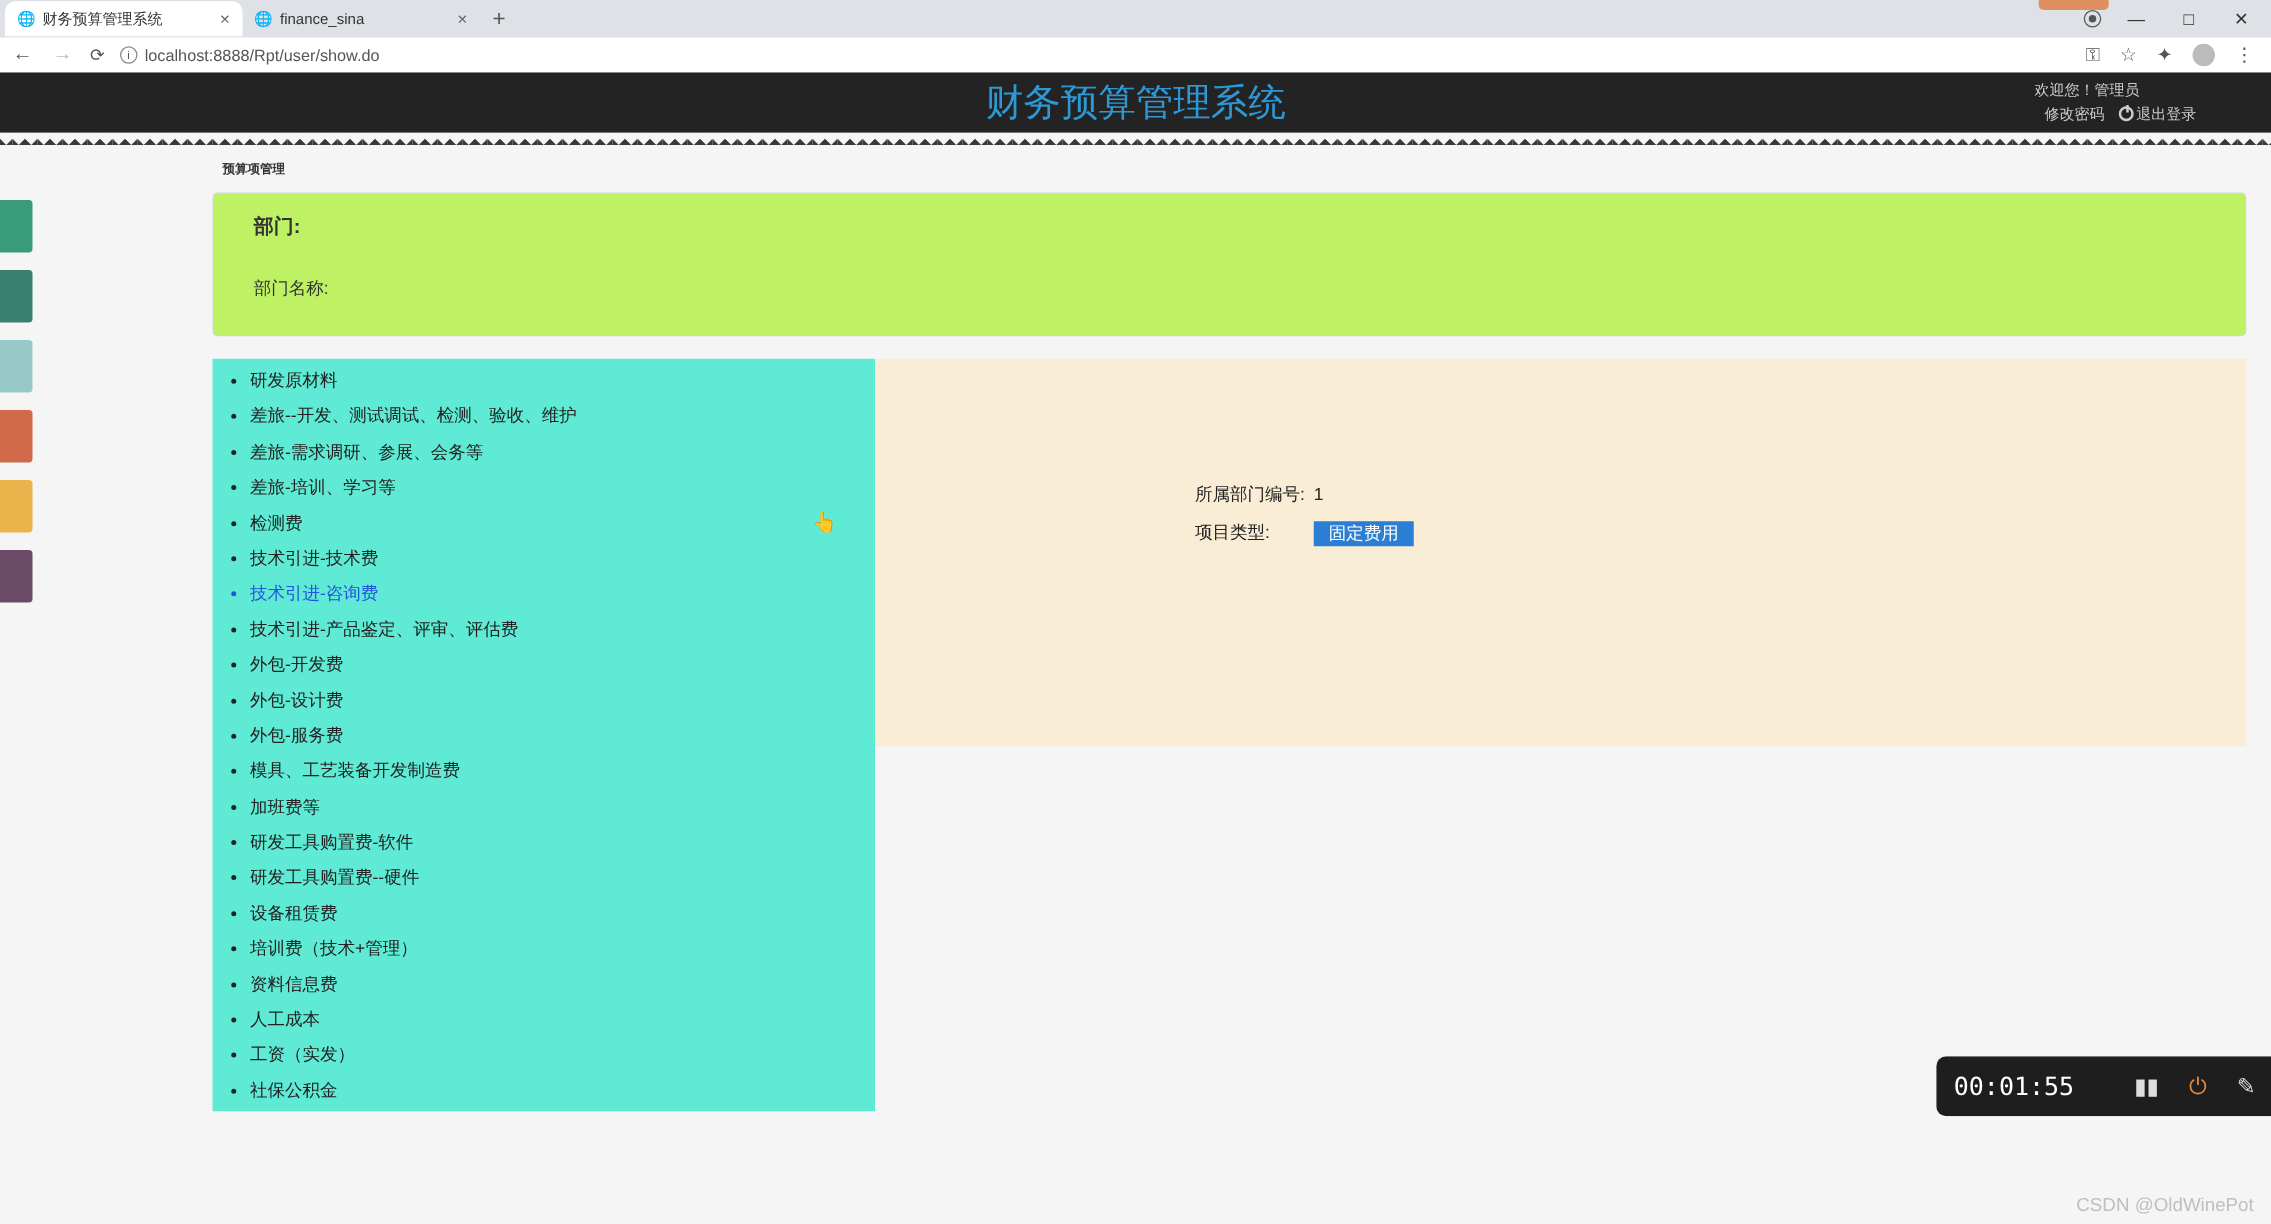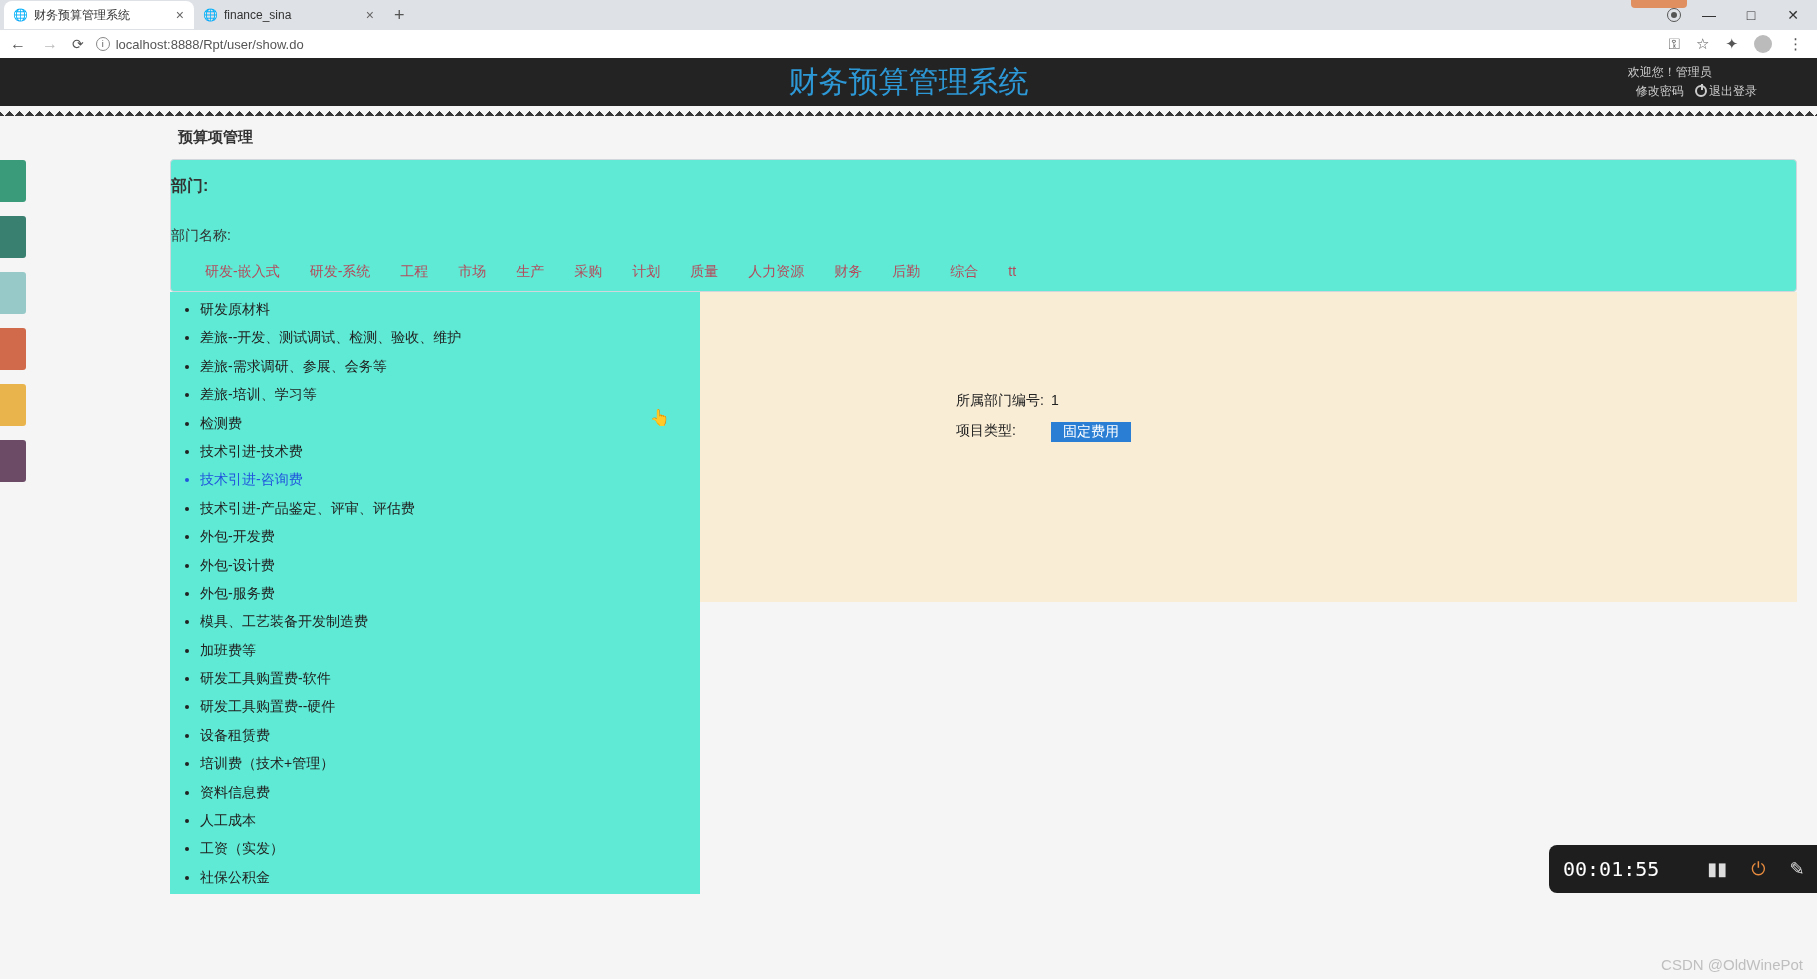--- a/index.html
+++ b/index.html
@@ -35,23 +35,23 @@
 
 
 .zigzag { height: 10px; background: #f5f5f5; background-image: linear-gradient(-45deg, #393939 25%, transparent 25%), linear-gradient(45deg, #393939 25%, transparent 25%); background-size: 10px 10px; background-position: 0 0; }
 
 
 .side-tabs { position: absolute; left: 0; top: 160px; display: flex; flex-direction: column; }
 .side-tabs div { width: 26px; height: 42px; margin-bottom: 14px; border-radius: 0 3px 3px 0; }
 
 
 .main-wrap { margin-left: 170px; margin-right: 20px; }
-.page-title { font-size: 15px; font-weight: 600; padding: 12px 8px; color: #333; }
-
-.dept-panel { background: #5eead4; border: 1px solid #d0d6db; border-radius: 4px; padding: 16px 0 10px; }
+.page-title { font-size: 10px; font-weight: 600; padding: 12px 8px; color: #333; }
+
+.dept-panel { background: #bef264; border: 1px solid #d0d6db; border-radius: 4px; padding: 16px 32px 10px; margin-bottom: 18px; }
 .dept-label { font-size: 16px; font-weight: 600; color: #333; margin-bottom: 30px; }
 .dept-name-label { font-size: 14px; color: #333; margin-bottom: 18px; }
 .dept-tabs { display: flex; gap: 30px; padding-left: 34px; }
 .dept-tabs span { font-size: 14px; color: #b54a5c; cursor: pointer; }
 
 .content-row { display: flex; }
 .list-col { flex: 0 0 530px; background: #5eead4; }
 .list-col ul { list-style: disc; padding-left: 30px; }
 .list-col li { font-size: 14px; color: #222; margin: 6px 0; line-height: 1.6; }
 .list-col li.selected { color: #2255dd; }
@@ -140,35 +140,20 @@
     <div style="background: rgb(233, 180, 76);"></div>
     <div style="background: rgb(107, 75, 102);"></div>
   </div>
 
 <div class="main-wrap">
   <div class="page-title">预算项管理</div>
 
   <div class="dept-panel">
     <div class="dept-label">部门:</div>
     <div class="dept-name-label">部门名称:</div>
-    <div class="dept-tabs" id="dept-tabs">
-        <span>研发-嵌入式</span>
-        <span>研发-系统</span>
-        <span>工程</span>
-        <span>市场</span>
-        <span>生产</span>
-        <span>采购</span>
-        <span>计划</span>
-        <span>质量</span>
-        <span>人力资源</span>
-        <span>财务</span>
-        <span>后勤</span>
-        <span>综合</span>
-        <span>tt</span>
-      </div>
   </div>
 
   <div class="content-row">
     <div class="list-col">
       <ul id="item-list">
           <li>研发原材料</li>
           <li>差旅--开发、测试调试、检测、验收、维护</li>
           <li>差旅-需求调研、参展、会务等</li>
           <li>差旅-培训、学习等</li>
           <li>检测费</li>

